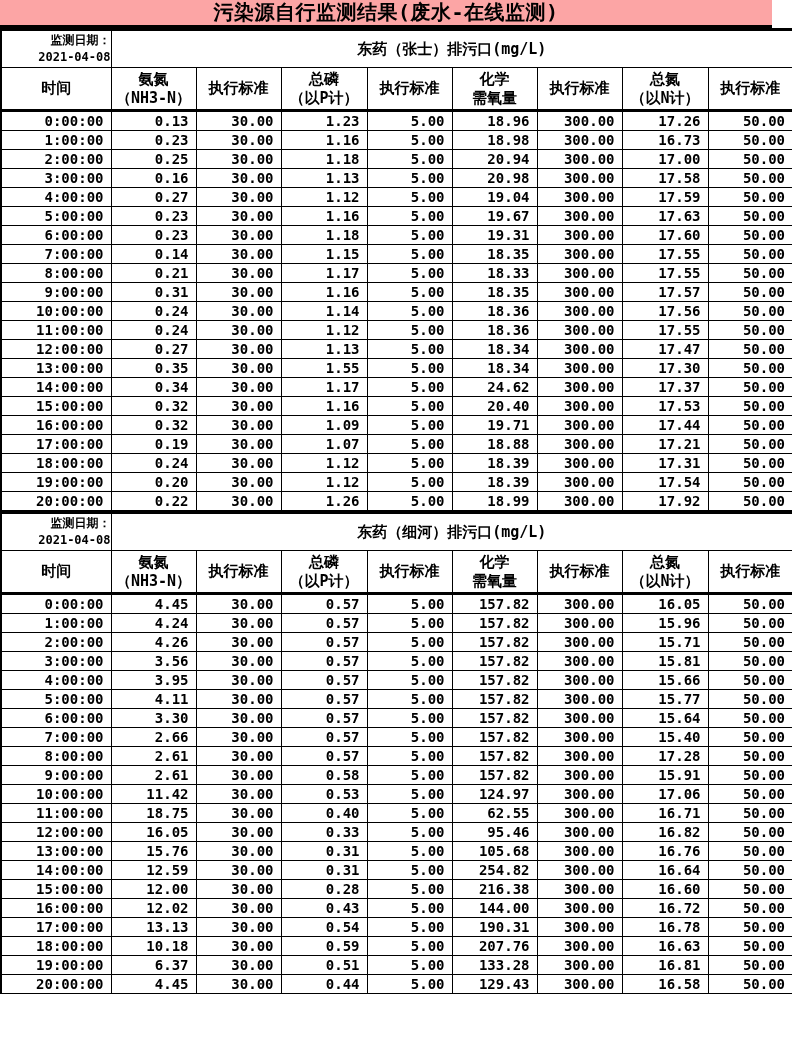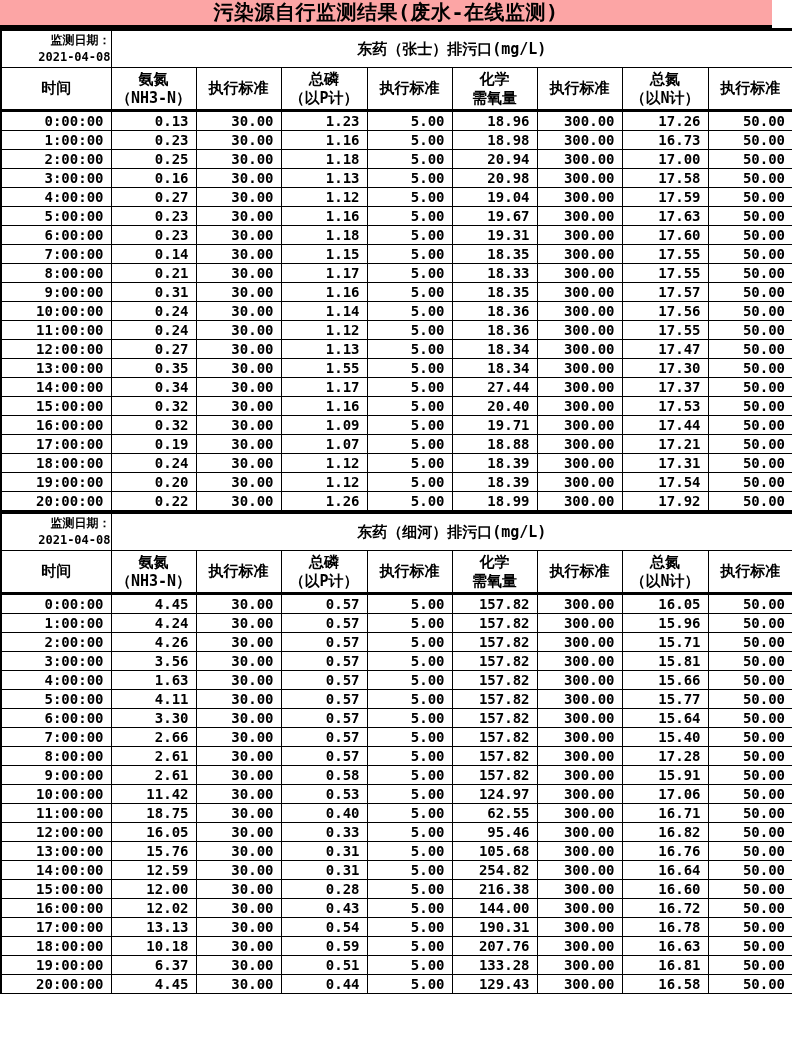--- a/index.html
+++ b/index.html
@@ -246,21 +246,21 @@
           <td>300.00</td>
           <td>17.30</td>
           <td>50.00</td>
         </tr>
         <tr class="data-row">
           <td>14:00:00</td>
           <td>0.34</td>
           <td>30.00</td>
           <td>1.17</td>
           <td>5.00</td>
-          <td>27.44</td>
+          <td>24.62</td>
           <td>300.00</td>
           <td>17.37</td>
           <td>50.00</td>
         </tr>
         <tr class="data-row">
           <td>15:00:00</td>
           <td>0.32</td>
           <td>30.00</td>
           <td>1.16</td>
           <td>5.00</td>
@@ -409,21 +409,21 @@
           <td>30.00</td>
           <td>0.57</td>
           <td>5.00</td>
           <td>157.82</td>
           <td>300.00</td>
           <td>15.81</td>
           <td>50.00</td>
         </tr>
         <tr class="data-row">
           <td>4:00:00</td>
-          <td>1.63</td>
+          <td>3.95</td>
           <td>30.00</td>
           <td>0.57</td>
           <td>5.00</td>
           <td>157.82</td>
           <td>300.00</td>
           <td>15.66</td>
           <td>50.00</td>
         </tr>
         <tr class="data-row">
           <td>5:00:00</td>

